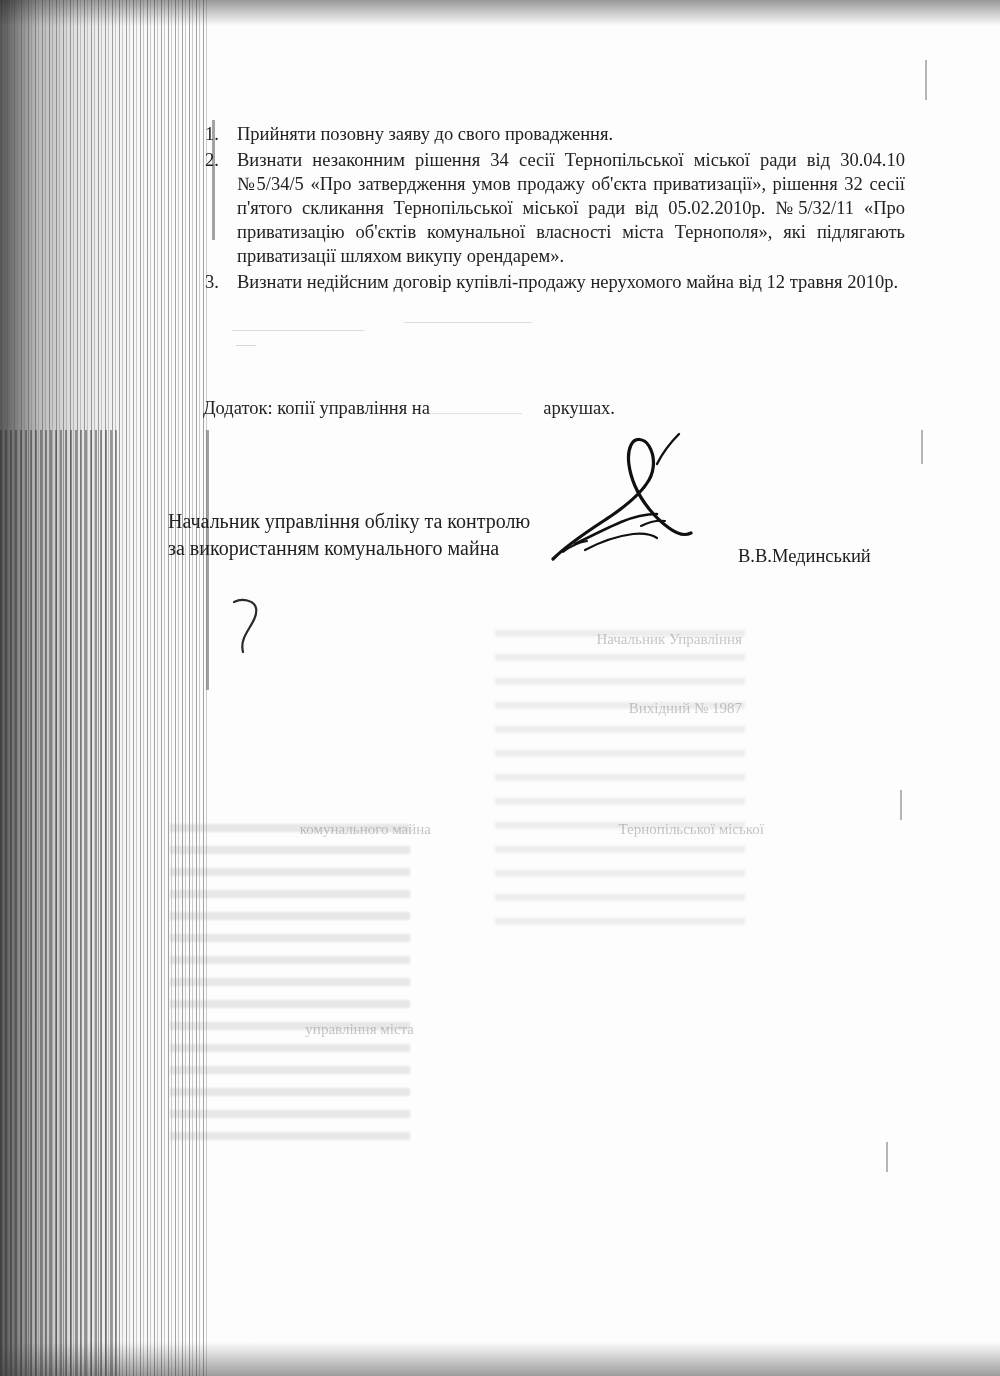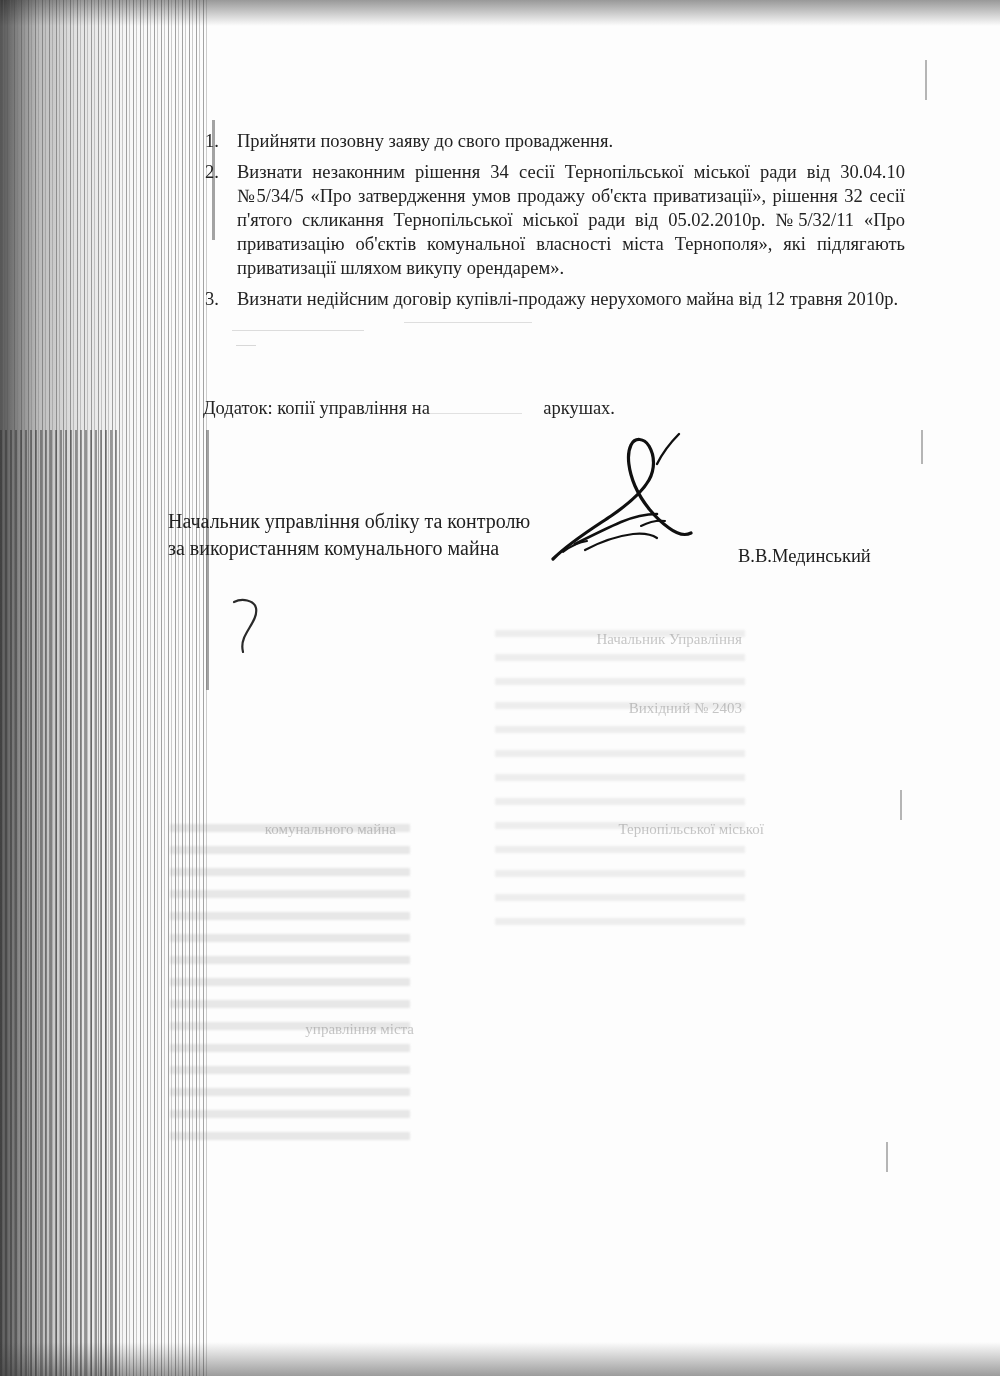--- a/index.html
+++ b/index.html
@@ -120,21 +120,21 @@
     margin-bottom: 2px;
     text-align: justify;
   }
   .item .num {
     position: absolute;
     left: 0;
     top: 0;
     width: 26px;
     text-align: left;
   }
-  .item .body { display: block; margin-top: 7px; }
+  .item .body { display: block; }
   .item.justify .body { text-align: justify; text-align-last: left; }
 
   .attachment {
     position: absolute;
     left: 203px;
     top: 398px;
     font-size: 18.5px;
     color: #232323;
   }
   .attachment .blank-line {
@@ -203,21 +203,21 @@
     color: rgba(120,120,120,0.42);
     font-size: 15px;
     line-height: 1.5;
     pointer-events: none;
     filter: blur(0.7px);
     text-align: right;
   }
   .ghost-1 { left: 512px; top: 628px; width: 230px; }
   .ghost-2 { left: 512px; top: 697px; width: 230px; }
   .ghost-3 { left: 508px; top: 818px; width: 210px; margin-left: 46px; }
-  .ghost-4 { left: 196px; top: 818px; width: 200px; }
+  .ghost-4 { left: 196px; top: 818px; width: 200px; padding-left: 35px; }
   .ghost-5 { left: 214px; top: 1018px; width: 200px; }
 </style>
 </head>
 <body>
 
 <div class="page">
 
   <div class="scan-edge-top"></div>
   <div class="scan-noise-left"></div>
   <div class="scan-noise-left2"></div>
@@ -281,19 +281,19 @@
         <path d="M96 102 C104 98, 112 96, 120 97" stroke-width="2"></path>
         <path d="M112 40 C118 28, 126 18, 134 10" stroke-width="2.4"></path>
       </g>
     </svg>
 
     <svg class="squiggle" viewBox="0 0 40 60">
       <path d="M6 8 C14 4, 26 6, 28 14 C30 24, 20 34, 16 44 C14 49, 14 54, 15 58" fill="none" stroke="#2a2a2a" stroke-width="2.2" stroke-linecap="round"></path>
     </svg>
 
     <div class="ghost ghost-1">Начальник Управління</div>
-    <div class="ghost ghost-2">Вихідний № 2403</div>
+    <div class="ghost ghost-2">Вихідний № 1987</div>
     <div class="ghost ghost-3">Тернопільської міської</div>
     <div class="ghost ghost-4">комунального майна</div>
     <div class="ghost ghost-5">управління міста</div>
 
   </div>
 </div>
 
 </body></html>

